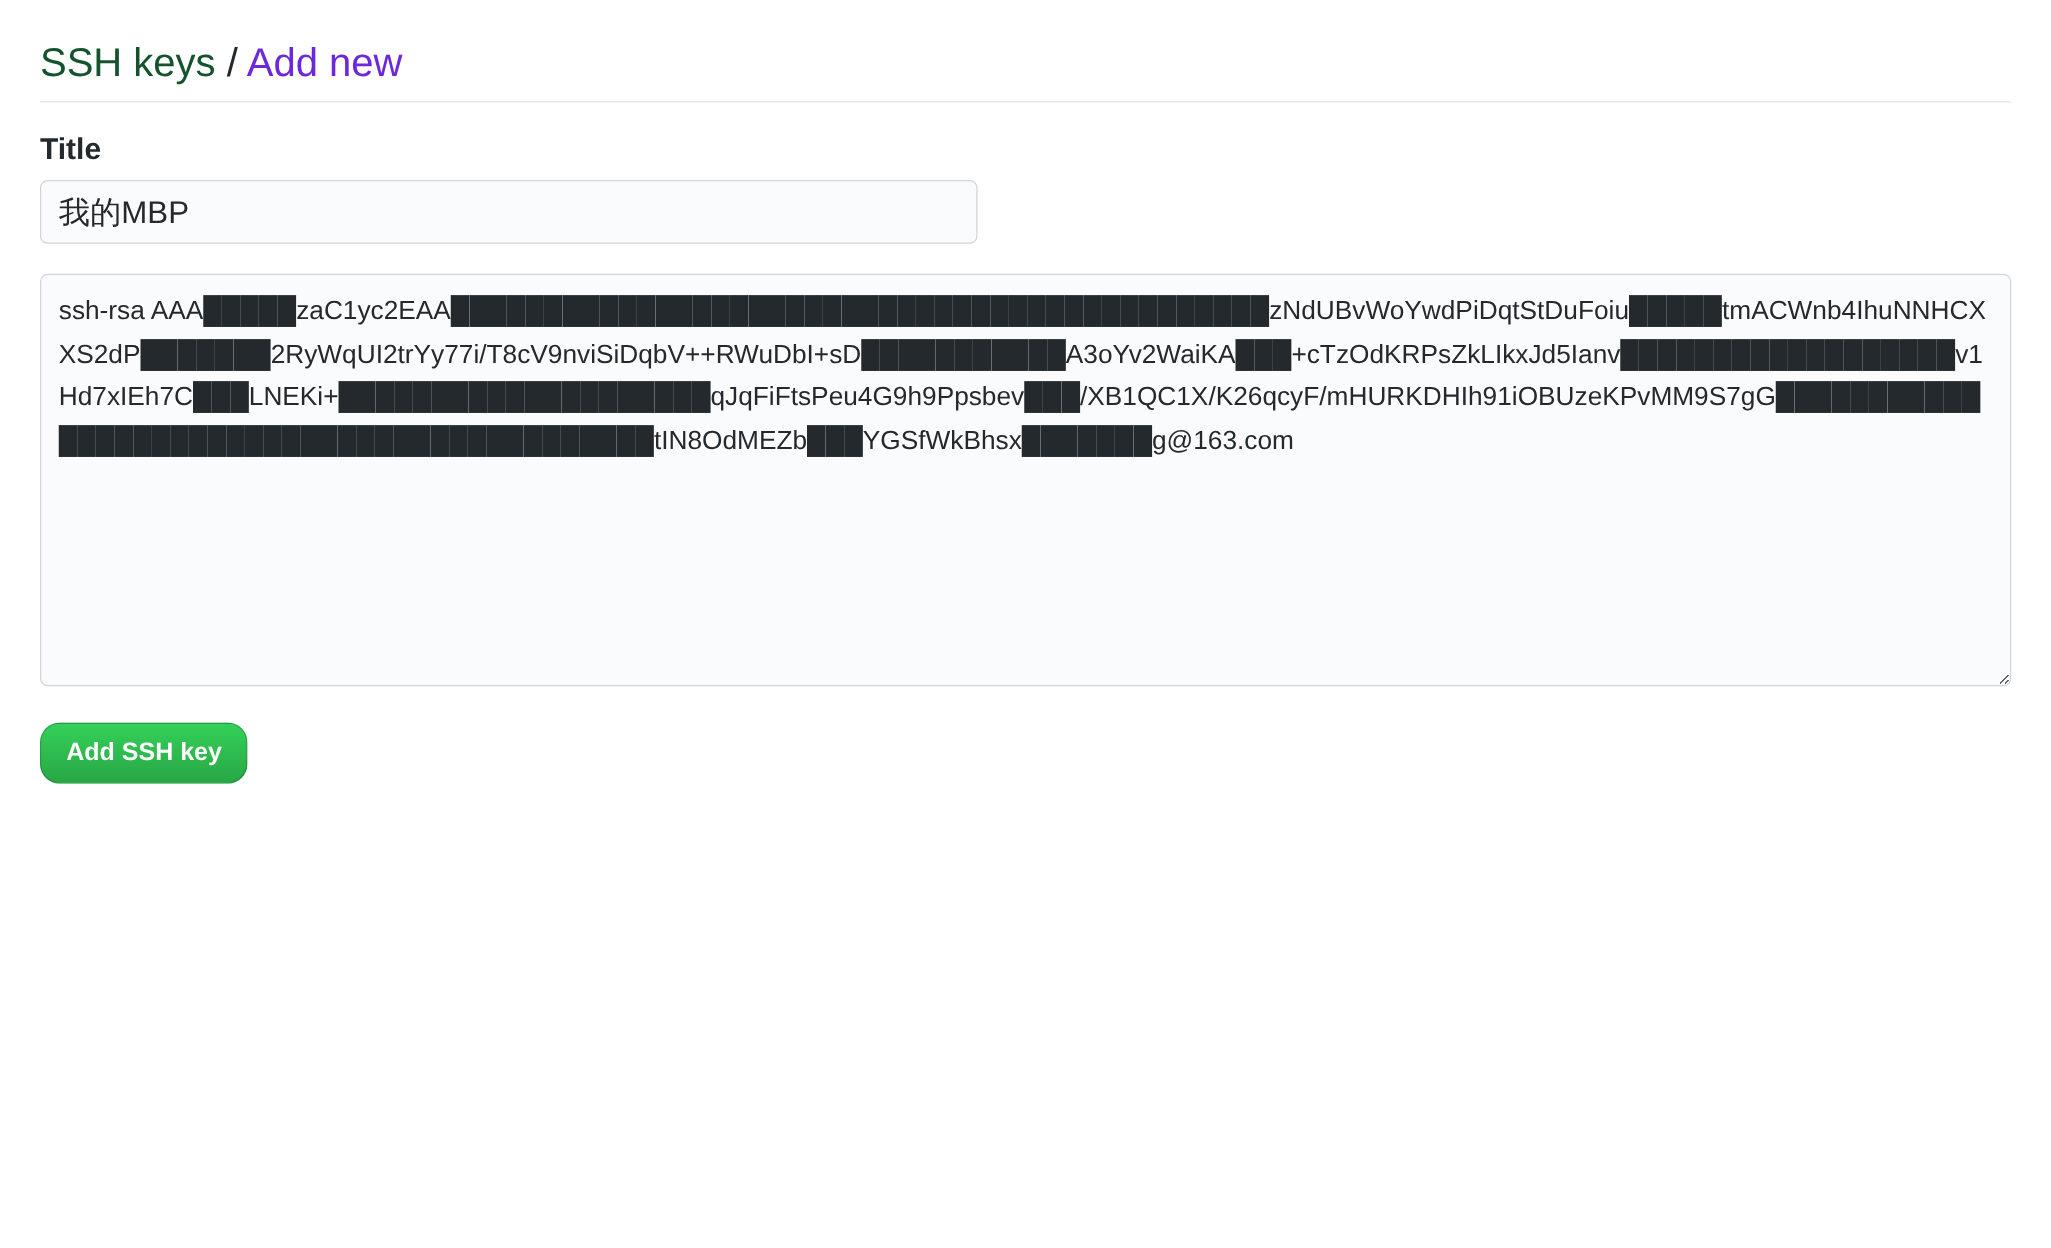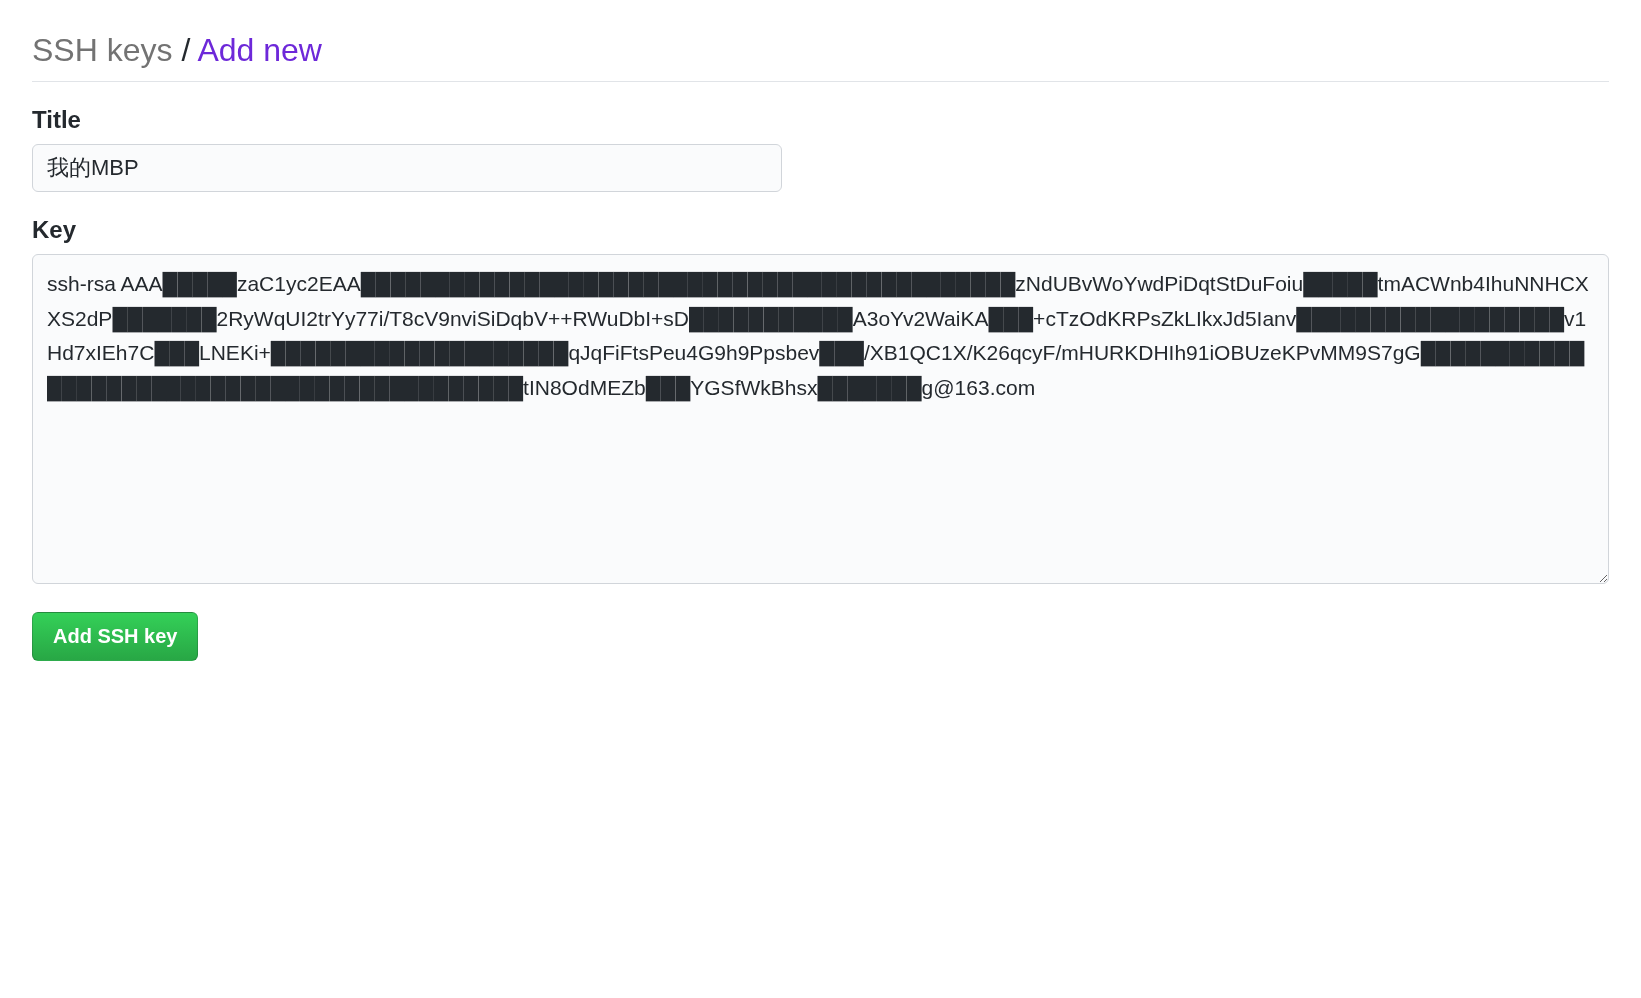--- a/index.html
+++ b/index.html
@@ -14,21 +14,21 @@
       color: #24292e;
     }
     .page-header {
       font-size: 32px;
       font-weight: 400;
       padding-bottom: 12px;
       border-bottom: 1px solid #e1e4e8;
       margin-bottom: 24px;
     }
     .page-header .link {
-      color: #737373;
+      color: #14532d;
       cursor: pointer;
     }
     .page-header .separator {
       color: #24292e;
     }
     .page-header .current {
       color: #6d28d9;
     }
     .form-group {
       margin-bottom: 24px;
@@ -37,21 +37,21 @@
       display: block;
       font-size: 24px;
       font-weight: 600;
       color: #24292e;
       margin-bottom: 10px;
     }
     .form-input {
       width: 60%;
       max-width: 750px;
       padding: 10px 14px;
-      font-size: 22px;
+      font-size: 25px;
       border: 1px solid #d1d5da;
       border-radius: 6px;
       background: #fafbfc;
       color: #24292e;
       outline: none;
     }
     .form-textarea {
       width: 100%;
       min-height: 330px;
       padding: 12px 14px;
@@ -67,40 +67,39 @@
       word-break: break-all;
     }
     .btn-primary {
       display: inline-block;
       padding: 12px 20px;
       font-size: 20px;
       font-weight: 600;
       color: #ffffff;
       background: linear-gradient(#34d058, #28a745);
       border: 1px solid rgba(27,31,35,0.2);
-      border-radius: 6px;
+      border-radius: 16px;
       cursor: pointer;
       outline: none;
     }
   </style>
 </head>
 <body>
 
 
 
 <div class="page-header">
   <span class="link">SSH keys</span><span class="separator"> / </span><span class="current">Add new</span>
 </div>
 
 <div class="form-group">
   <label class="form-label">Title</label>
   <input type="text" class="form-input" value="我的MBP" style="">
 </div>
 
 <div class="form-group">
-  <label class="form-label">Key</label>
   <textarea class="form-textarea" style="">ssh-rsa AAA█████zaC1yc2EAA████████████████████████████████████████████zNdUBvWoYwdPiDqtStDuFoiu█████tmACWnb4IhuNNHCXXS2dP███████2RyWqUI2trYy77i/T8cV9nviSiDqbV++RWuDbI+sD███████████A3oYv2WaiKA███+cTzOdKRPsZkLIkxJd5Ianv██████████████████v1Hd7xIEh7C███LNEKi+████████████████████qJqFiFtsPeu4G9h9Ppsbev███/XB1QC1X/K26qcyF/mHURKDHIh91iOBUzeKPvMM9S7gG███████████████████████████████████████████tIN8OdMEZb███YGSfWkBhsx███████g@163.com</textarea>
 </div>
 
 <button class="btn-primary">Add SSH key</button>
 
 
 
 
 </body></html>

